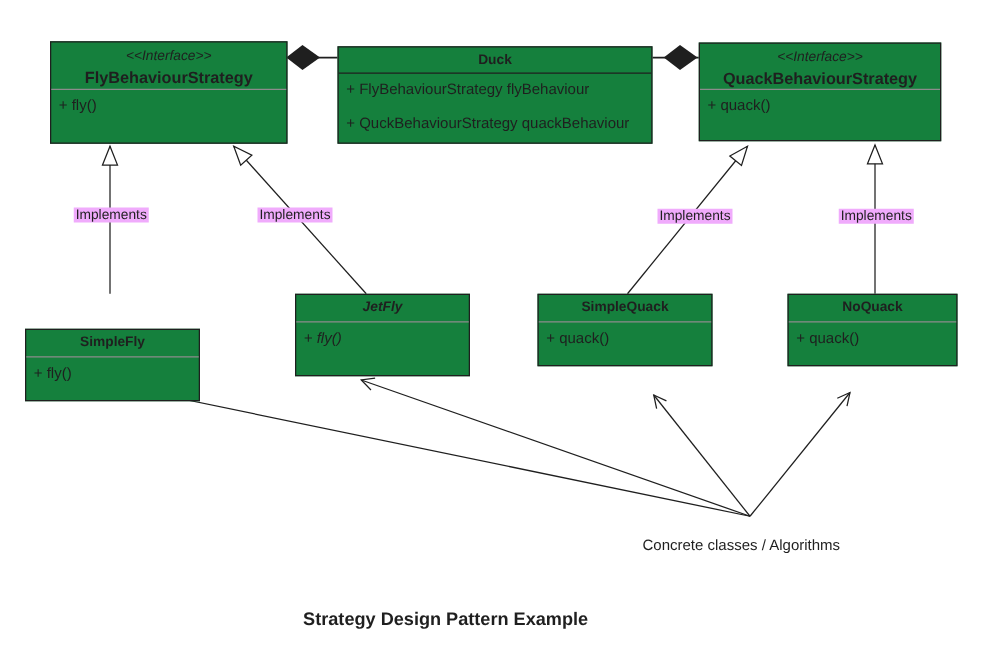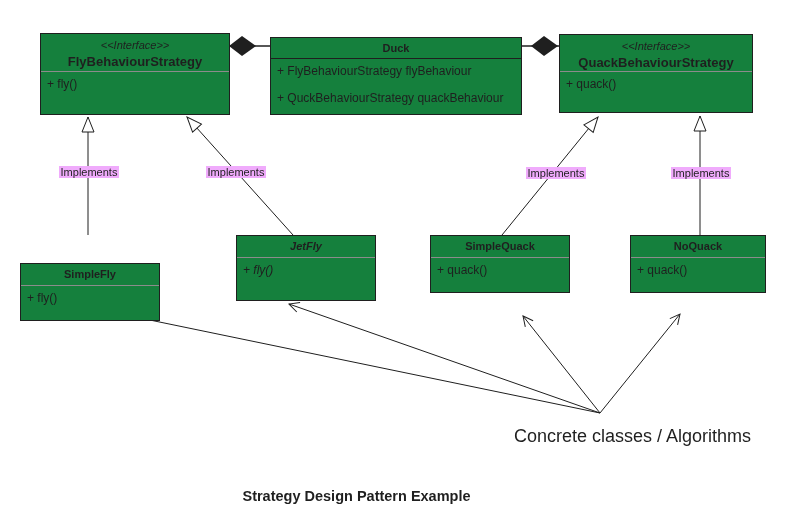--- a/index.html
+++ b/index.html
@@ -74,21 +74,21 @@
   .edge-label {
     position: absolute;
     width: 60px;
     text-align: center;
     font-size: 11px;
     line-height: 12px;
     background: #f0abfc;
   }
   .annotation-label {
     position: absolute;
-    font-size: 18px;
+    font-size: 12px;
     line-height: 14px;
     white-space: nowrap;
   }
   .diagram-title {
     position: absolute;
     left: 0;
     width: 713px;
     text-align: center;
     font-size: 14.5px;
     font-weight: bold;

